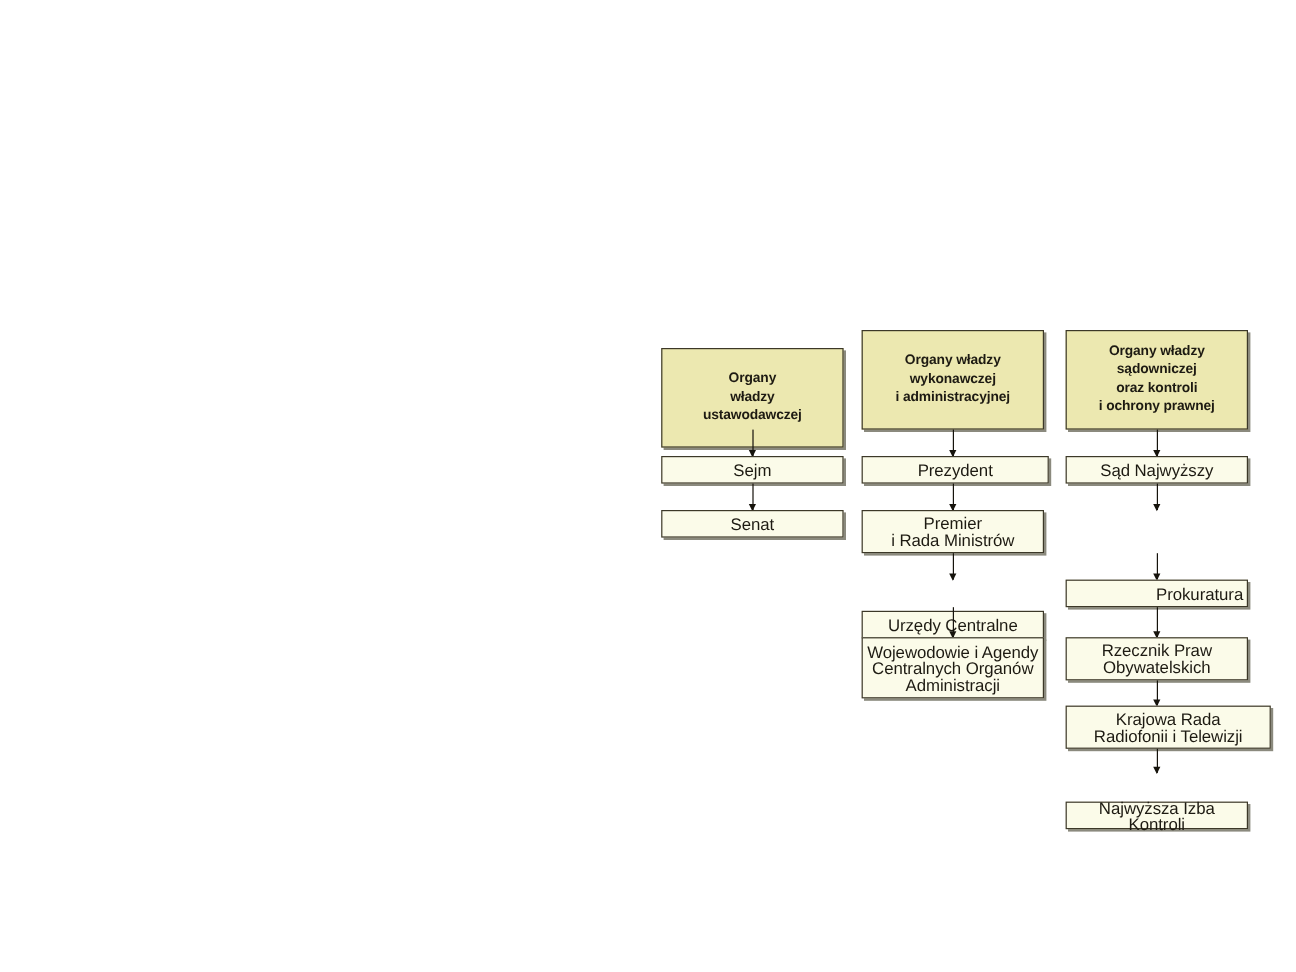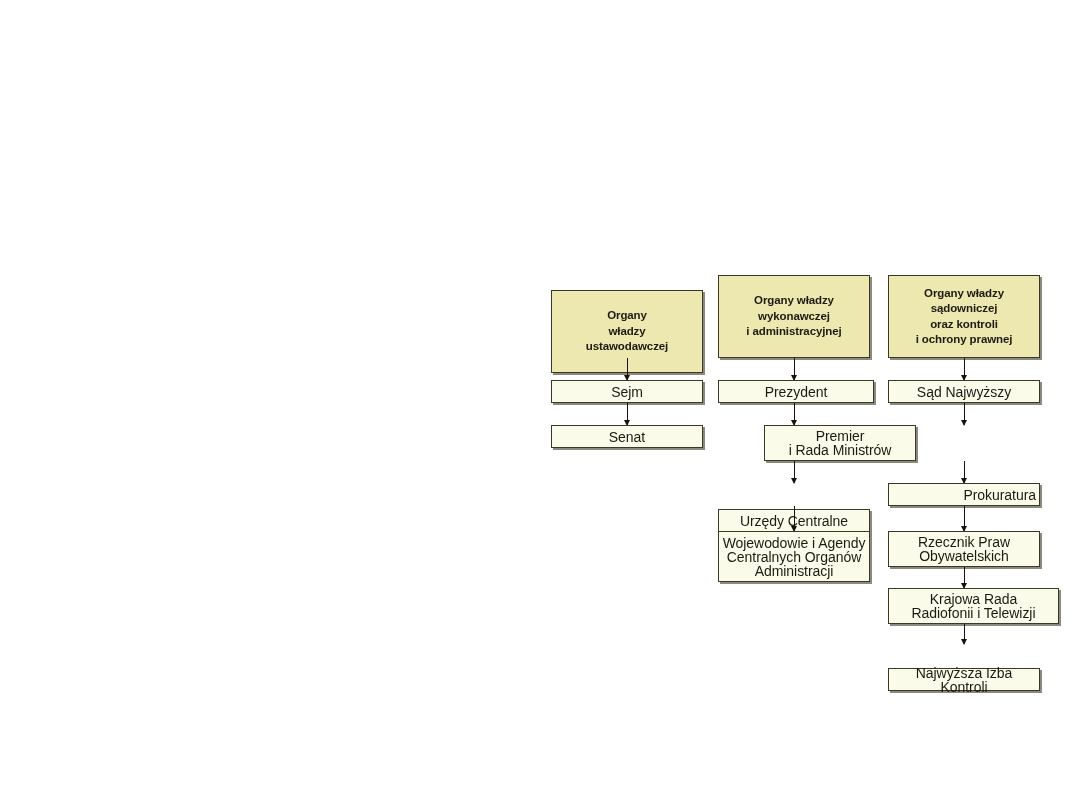--- a/index.html
+++ b/index.html
@@ -83,21 +83,21 @@
       <span class="label">Senat</span>
     </div>
     <div class="box box-head" style="left: 718px; top: 275px; width: 152px; height: 83px;">
       <span class="label">Organy władzy<br>wykonawczej<br>i administracyjnej</span>
     </div>
     <div class="arrow" style="left: 794px; top: 358px; height: 22px;"></div>
     <div class="box box-node" style="left: 718px; top: 380px; width: 156px; height: 23px;">
       <span class="label">Prezydent</span>
     </div>
     <div class="arrow" style="left: 794px; top: 403px; height: 22px;"></div>
-    <div class="box box-node" style="left: 718px; top: 425px; width: 152px; height: 36px; margin-left: 46px;">
+    <div class="box box-node" style="left: 718px; top: 425px; width: 152px; height: 36px;">
       <span class="label">Premier<br>i Rada Ministrów</span>
     </div>
     <div class="arrow" style="left: 794px; top: 461px; height: 22px;"></div>
     <div class="box box-node" style="left: 718px; top: 509px; width: 152px; height: 23px;">
       <span class="label">Urzędy Centralne</span>
     </div>
     <div class="arrow" style="left: 794px; top: 506px; height: 25px;"></div>
     <div class="box box-node" style="left: 718px; top: 531px; width: 152px; height: 51px;">
       <span class="label">Wojewodowie i Agendy<br>Centralnych Organów<br>Administracji</span>
     </div>

